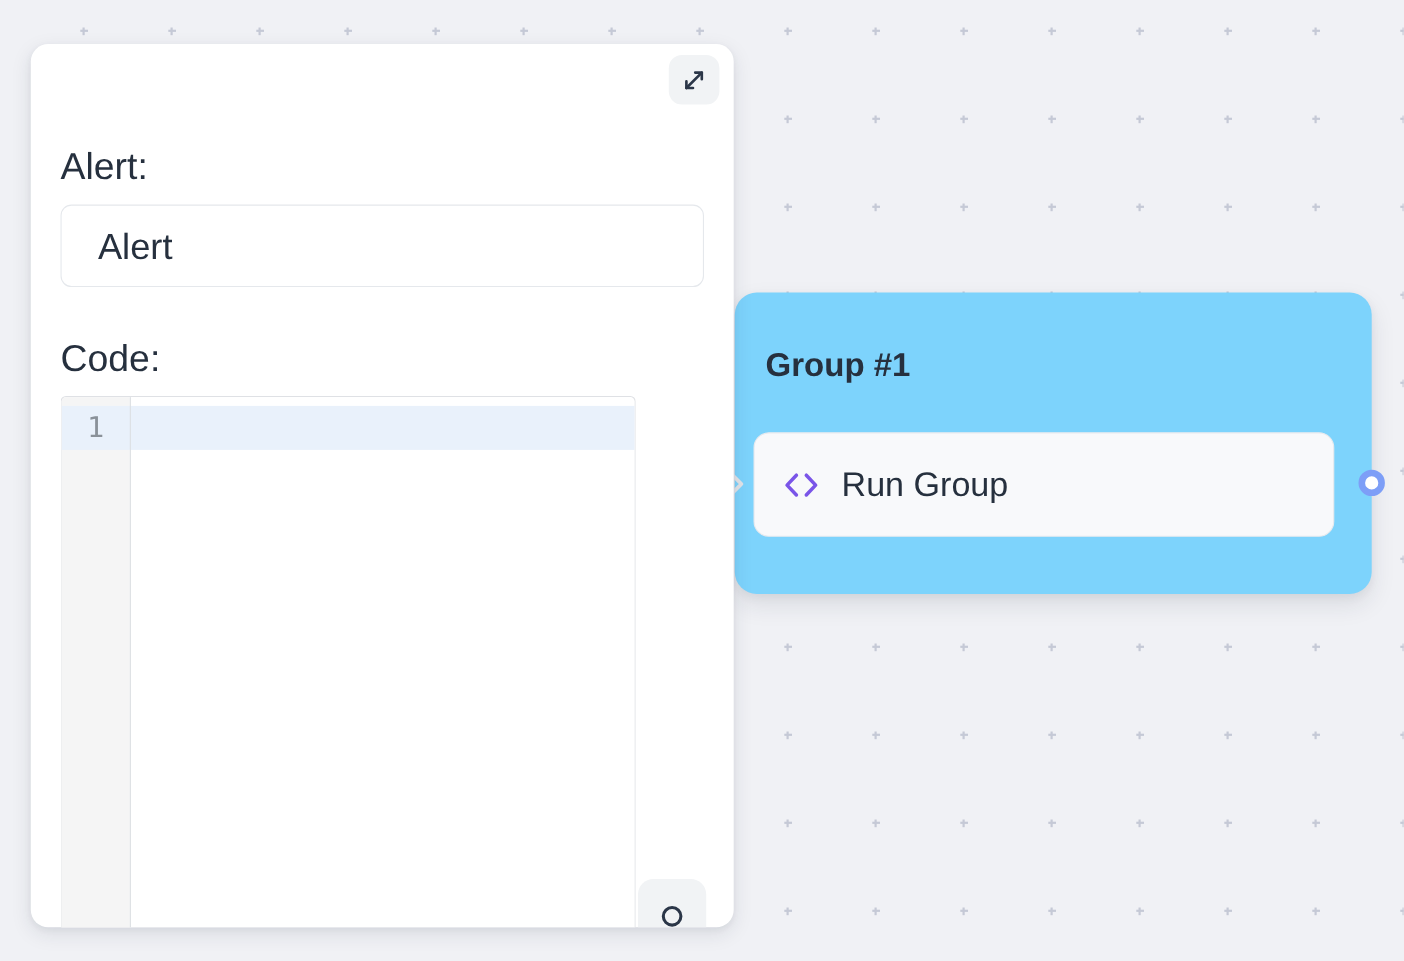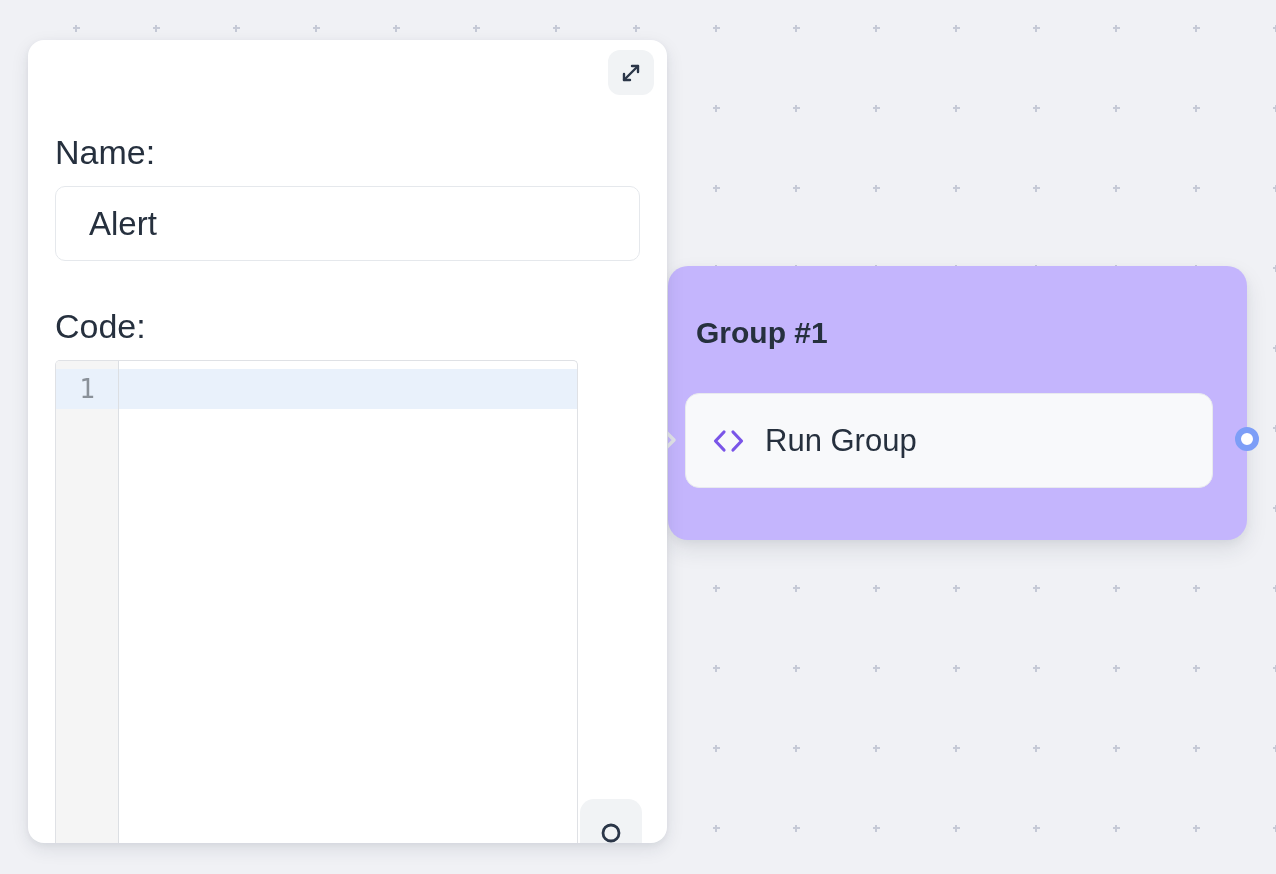--- a/index.html
+++ b/index.html
@@ -84,21 +84,21 @@
   .tok-default { color: var(--code_default, #343c45); }
   .tok-string  { color: var(--code_string, #ab332f); }
 
   
   .edge-chevron { position: absolute; left: 656px; top: 423px; z-index: 2; }
 
   
   .group-card {
     position: absolute; left: 668px; top: 266px;
     width: 579px; height: 274px;
-    background: #c4b5fd; border-radius: 20px;
+    background: #7dd3fc; border-radius: 20px;
     box-shadow: 0 10px 22px rgba(25, 35, 60, 0.10), 0 3px 8px rgba(25, 35, 60, 0.05);
     z-index: 1;
   }
   .group-title {
     position: absolute; left: 28px; top: 46px;
     font-size: 30px; font-weight: 700; color: #26303e; line-height: 42px;
   }
   .flow-item {
     position: absolute; left: 17px; top: 127px;
     width: 528px; height: 95px;
@@ -304,21 +304,21 @@
   <button class="icon-btn expand-btn">
     <span style="display:flex">
       <svg width="24" height="24" viewBox="0 0 24 24" fill="none" stroke="#2b3648" stroke-width="2.4" stroke-linecap="round" stroke-linejoin="round">
         <path d="M5 19 L19 5"></path>
         <path d="M13 5 H19 V11"></path>
         <path d="M11 19 H5 V13"></path>
       </svg>
     </span>
   </button>
 
-  <div class="field-label name-label">Name:</div>
+  <div class="field-label name-label">Alert:</div>
 
   <input class="name-input" type="text" value="Alert" style="">
 
   <div class="field-label code-label">Code:</div>
 
   <div class="code-editor">
     <div class="gutter"></div>
     <div class="active-line-bg"></div>
     <div class="gutter-border"></div>
     <div class="line-number">1</div>

